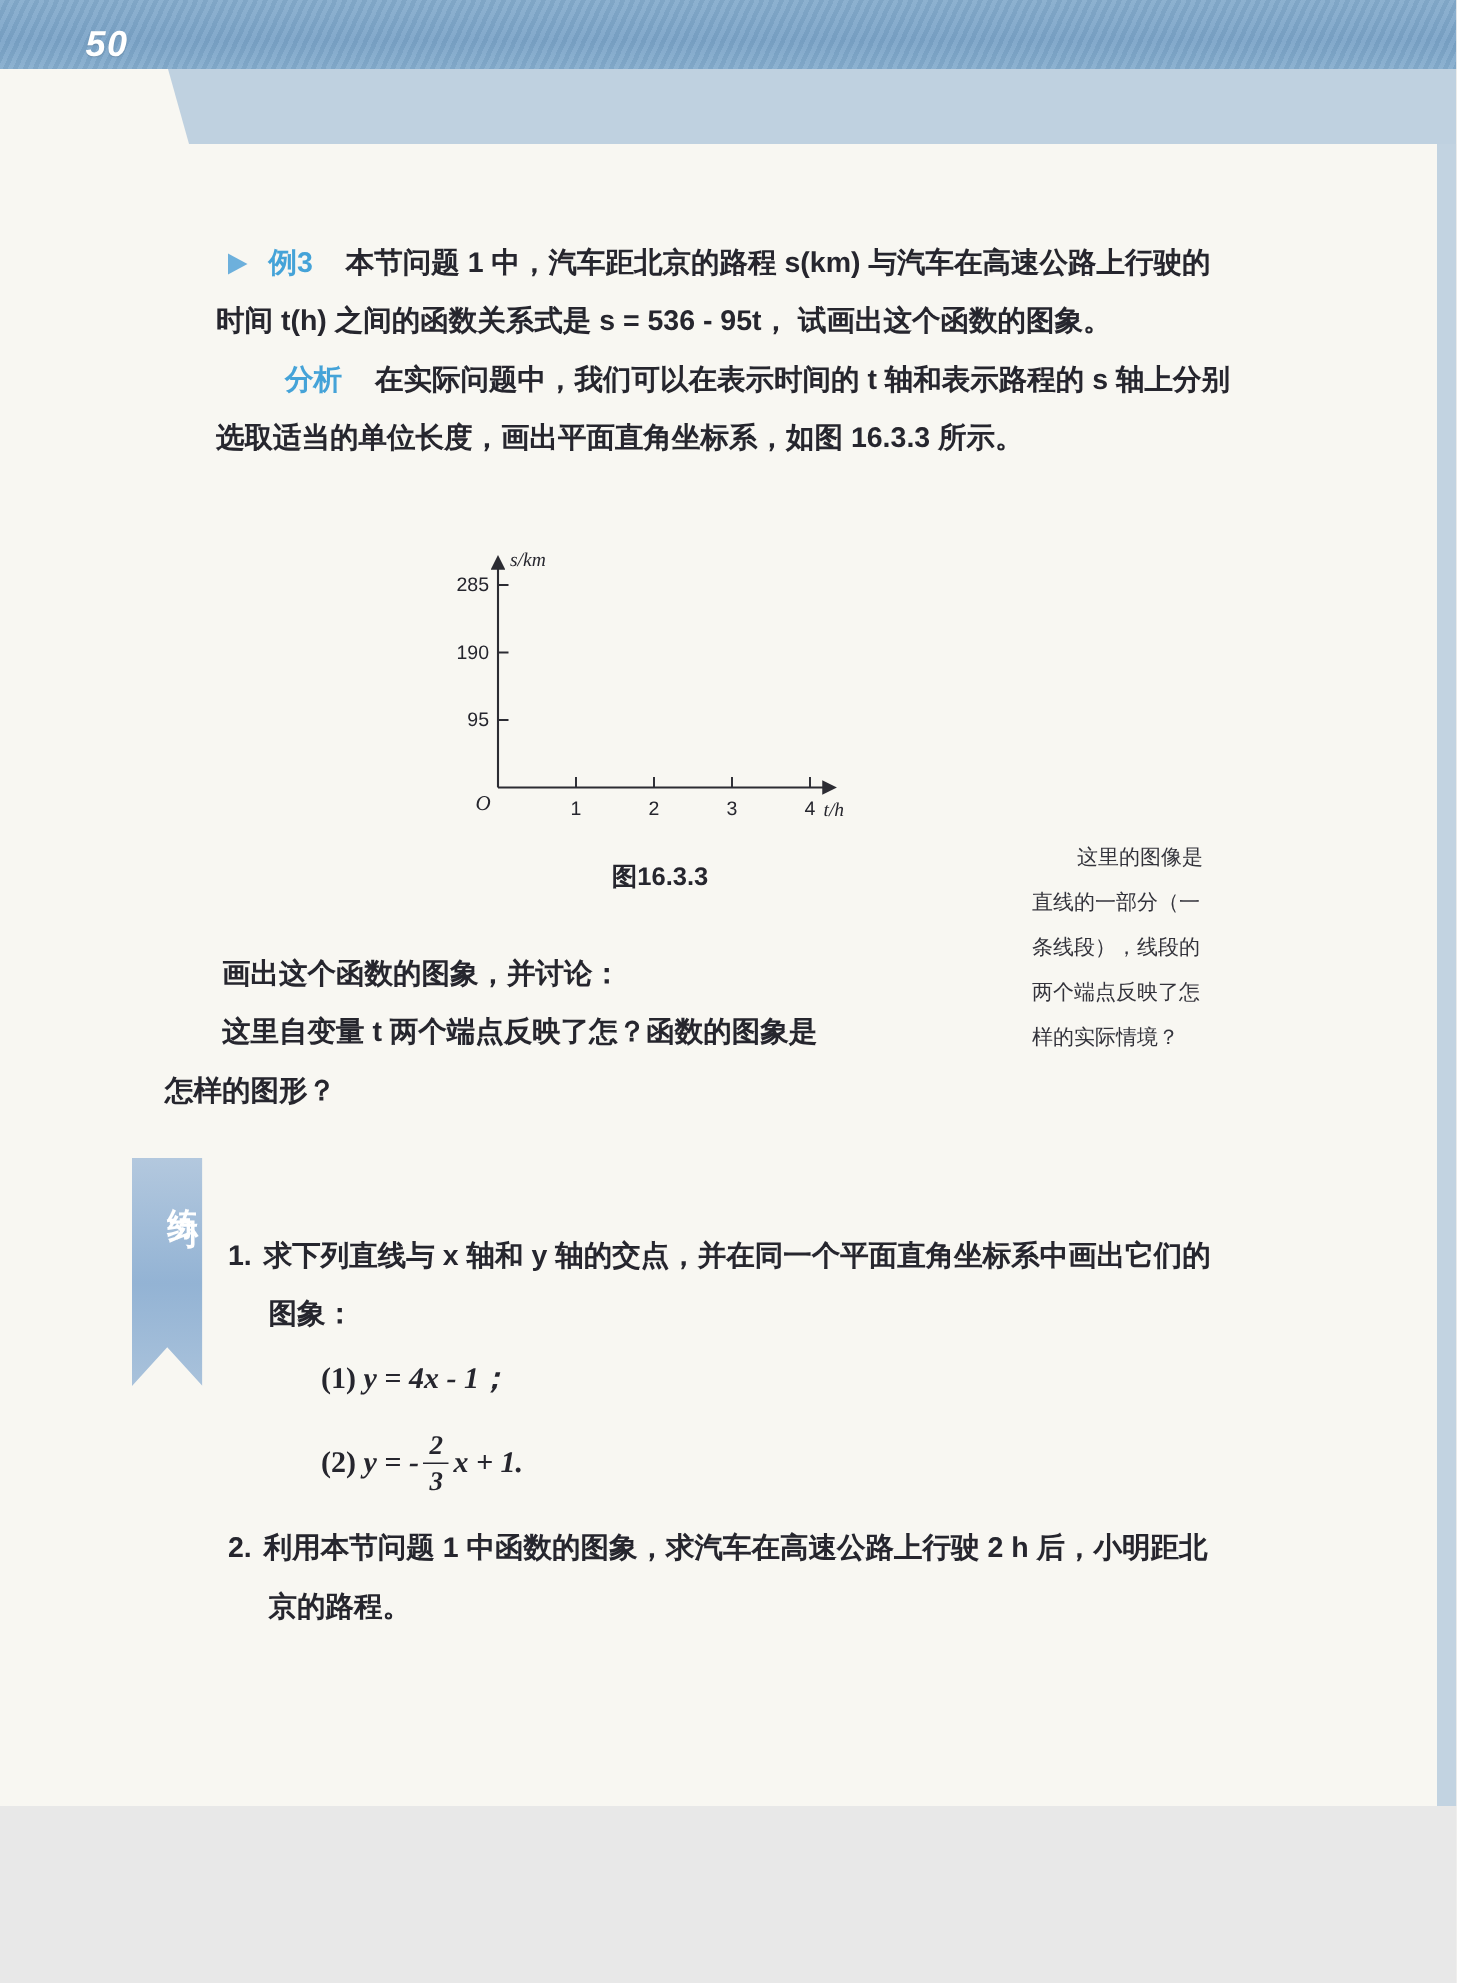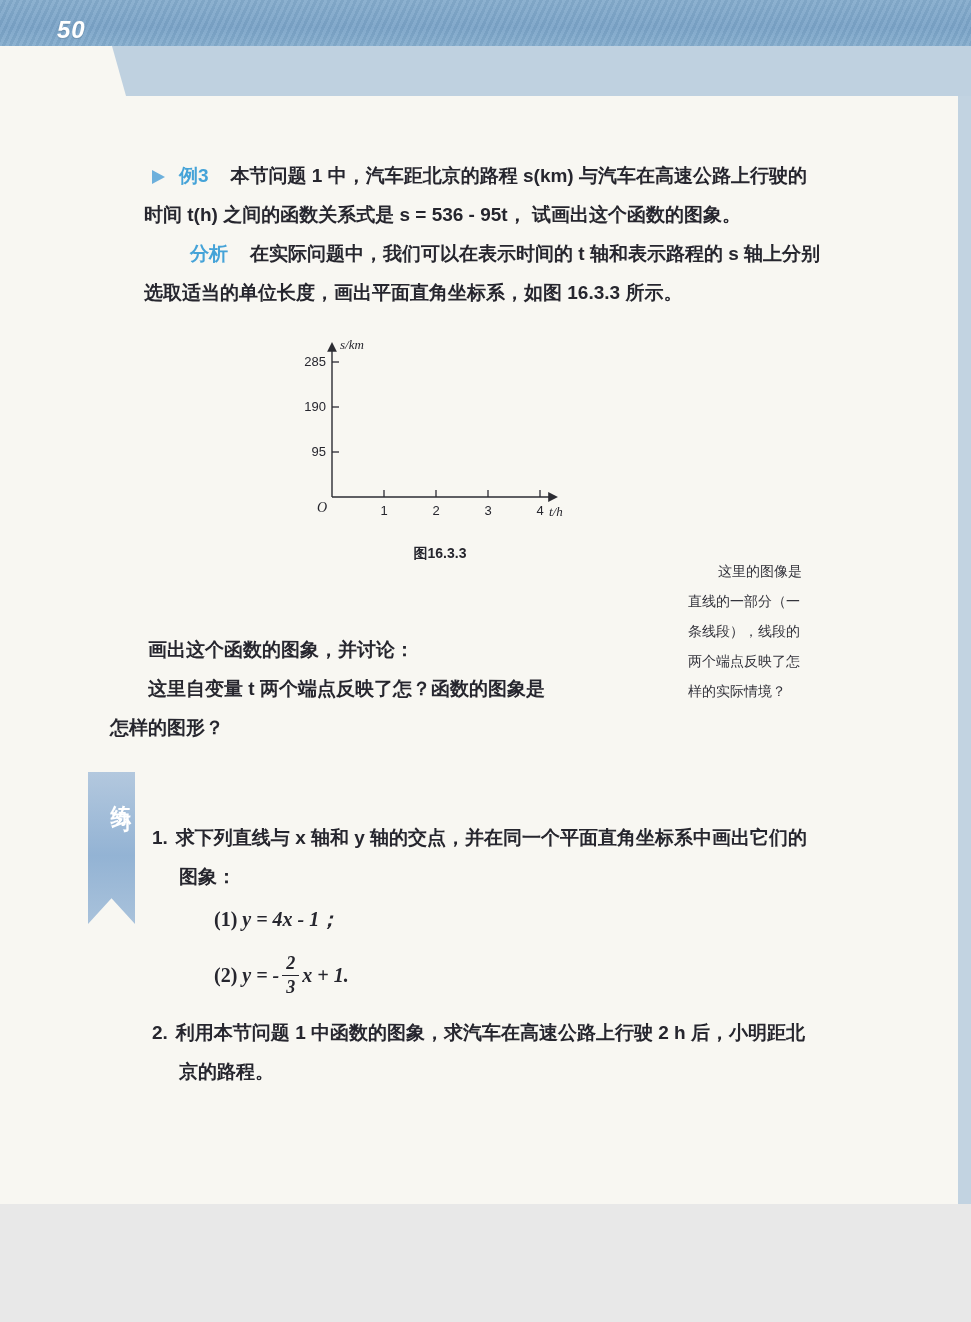--- a/index.html
+++ b/index.html
@@ -41,23 +41,23 @@
   .tblock { position:absolute; font-size:19px; line-height:39px; font-weight:600; }
   .line { white-space:nowrap; }
   .blue { color:#45a3d8; }
   .tri {
     display:inline-block; width:0; height:0; vertical-align:middle;
     border-left:13px solid #6db0dc; border-top:7px solid transparent; border-bottom:7px solid transparent;
     margin-right:14px; margin-left:8px;
   }
   .lbl { font-weight:bold; margin-right:22px; }
   
-  .figure { position:absolute; left:300px; top:332px; width:280px; }
+  .figure { position:absolute; left:300px; top:360px; width:280px; }
   .figure svg { display:block; }
-  .fig-caption { text-align:center; font-size:14px; font-weight:bold; margin-top:8px; color:#26262e; }
+  .fig-caption { text-align:center; font-size:17px; font-weight:bold; margin-top:8px; color:#26262e; }
   
   .margin-note {
     position:absolute; left:688px; top:556px; width:162px;
     font-size:14px; line-height:30px; font-weight:500; color:#33333b;
   }
   .margin-note .first { padding-left:30px; }
   
   .discussion { left:110px; top:630px; }
   .ind { padding-left:38px; }
   

